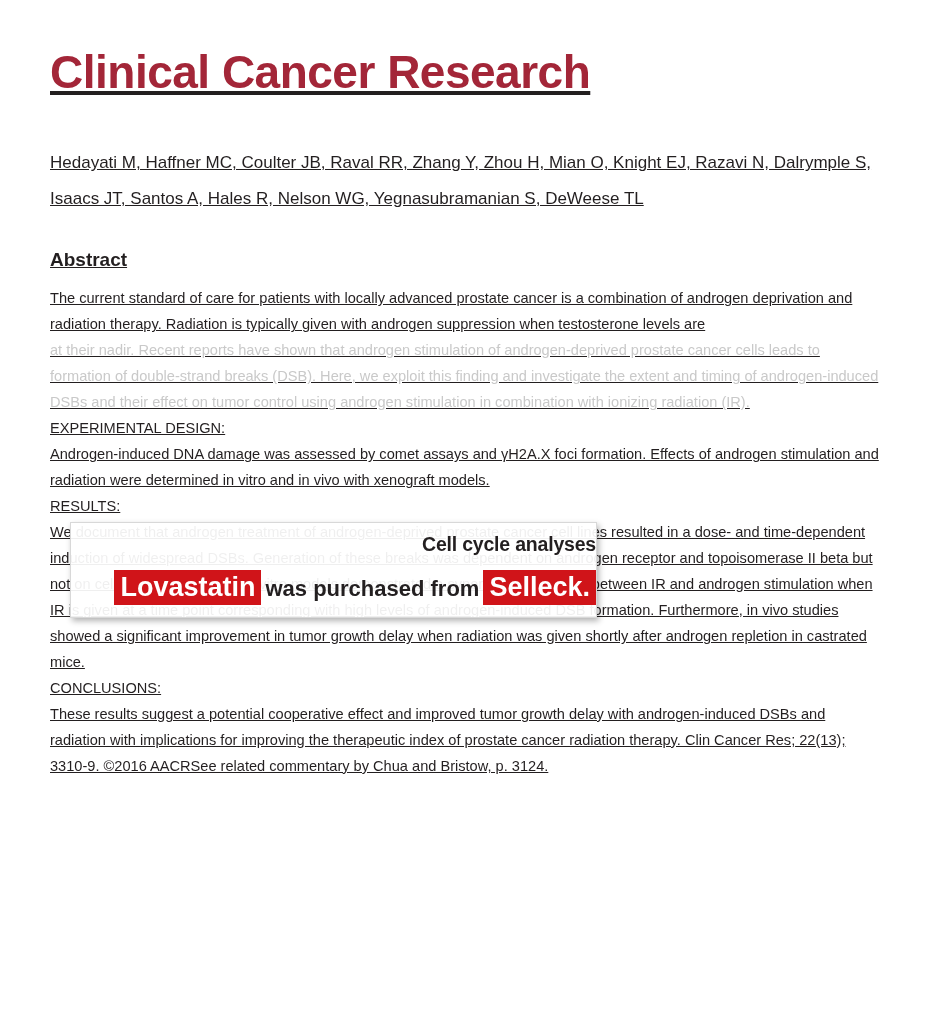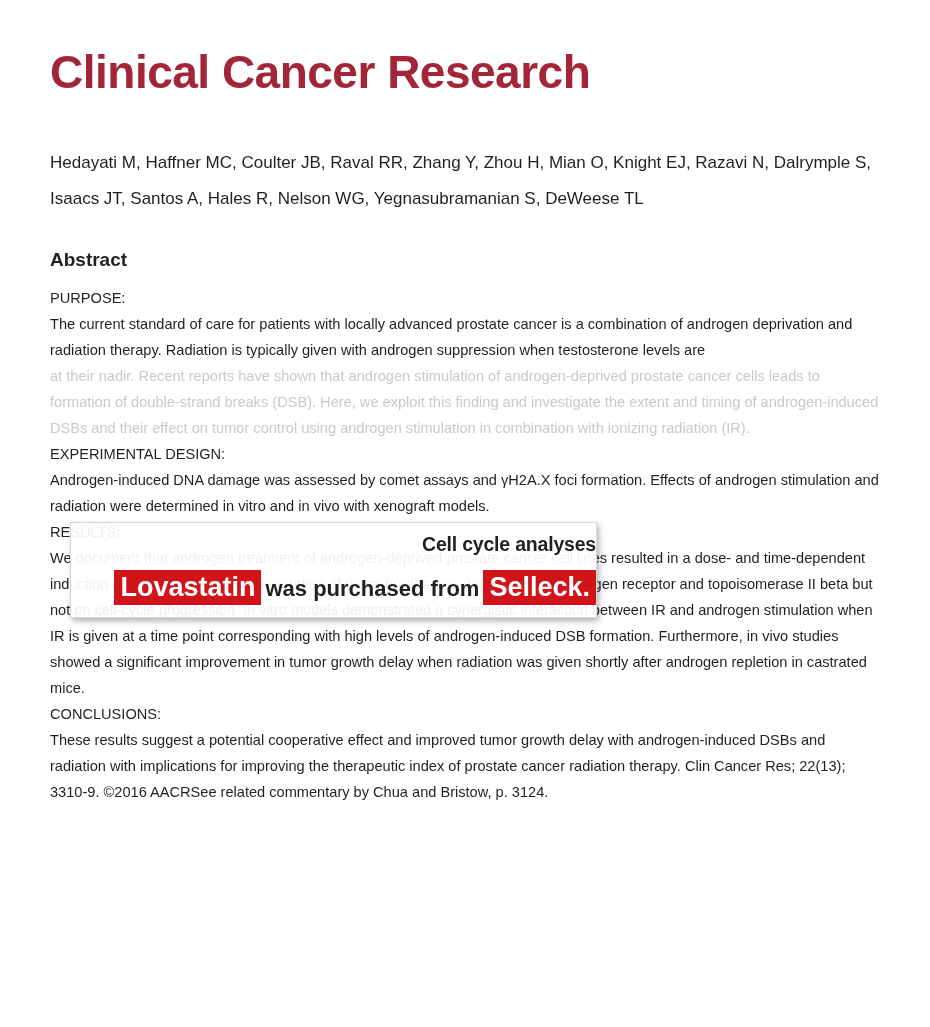--- a/index.html
+++ b/index.html
@@ -17,20 +17,21 @@
     color: #231f20;
     -webkit-font-smoothing: antialiased;
   }
 
   .page {
     position: relative;
     width: 930px;
     height: 1009px;
     box-sizing: border-box;
     padding: 0 50px;
+    text-decoration: underline;
   }
 
   
   .masthead {
     padding-top: 48px;
     font-size: 46px;
     font-weight: 700;
     letter-spacing: -0.5px;
     line-height: 1.05;
     color: #a32638;
@@ -144,21 +145,20 @@
 
   <div class="masthead" style="color: rgb(163, 38, 56);">Clinical Cancer Research</div>
 
 
   <div class="authors">Hedayati M, Haffner MC, Coulter JB, Raval RR, Zhang Y, Zhou H, Mian O, Knight EJ, Razavi N, Dalrymple S, Isaacs JT, Santos A, Hales R, Nelson WG, Yegnasubramanian S, DeWeese TL</div>
 
   <h2 class="abstract-heading">Abstract</h2>
 
   <div class="abstract-body">
 
-    <div class="section-label">PURPOSE:</div>
     <div class="section-para">The current standard of care for patients with locally advanced prostate cancer is a combination of androgen deprivation and radiation therapy. Radiation is typically given with androgen suppression when testosterone levels are</div>
     <div class="section-para para-occluded faded">at their nadir. Recent reports have shown that androgen stimulation of androgen-deprived prostate cancer cells leads to formation of double-strand breaks (DSB). Here, we exploit this finding and investigate the extent and timing of androgen-induced DSBs and their effect on tumor control using androgen stimulation in combination with ionizing radiation (IR).</div>
 
     <div class="section-label">EXPERIMENTAL DESIGN:</div>
     <div class="section-para">Androgen-induced DNA damage was assessed by comet assays and γH2A.X foci formation. Effects of androgen stimulation and radiation were determined in vitro and in vivo with xenograft models.</div>
 
     <div class="section-label">RESULTS:</div>
     <div class="section-para">We document that androgen treatment of androgen-deprived prostate cancer cell lines resulted in a dose- and time-dependent induction of widespread DSBs. Generation of these breaks was dependent on androgen receptor and topoisomerase II beta but not on cell-cycle progression. In vitro models demonstrated a synergistic interaction between IR and androgen stimulation when IR is given at a time point corresponding with high levels of androgen-induced DSB formation. Furthermore, in vivo studies showed a significant improvement in tumor growth delay when radiation was given shortly after androgen repletion in castrated mice.</div>
 
     <div class="section-label">CONCLUSIONS:</div>

